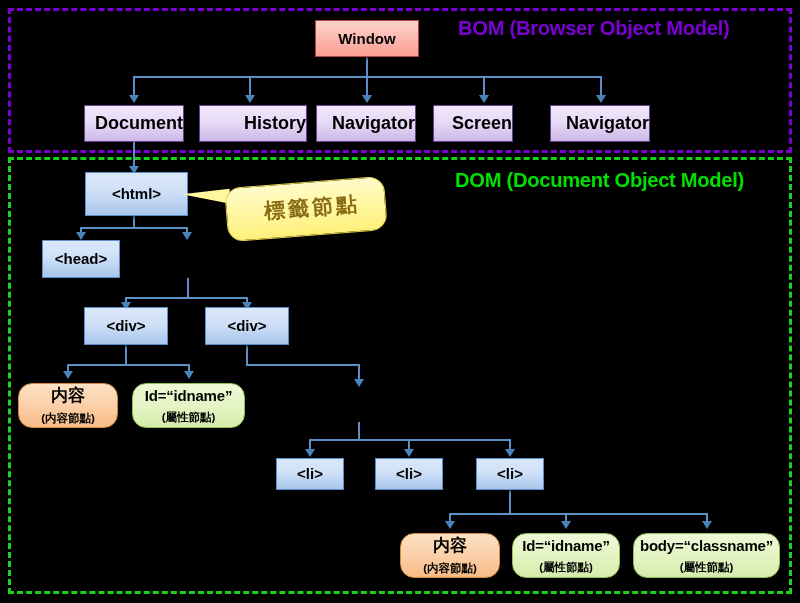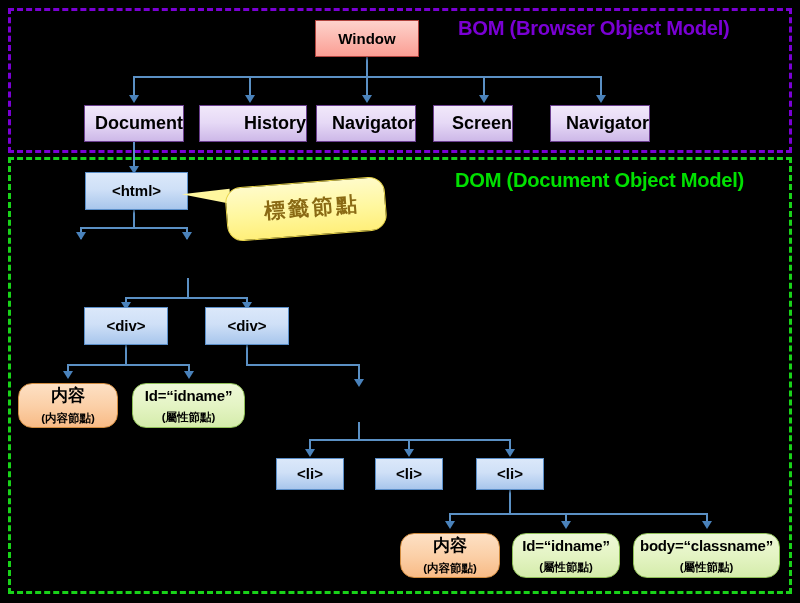--- a/index.html
+++ b/index.html
@@ -159,22 +159,25 @@
 
   <div class="ln vl" style="left:509px;top:490px;height:24px;"></div>
   <div class="ln hl" style="left:449px;top:513px;width:258px;"></div>
   <div class="ln vl" style="left:449px;top:513px;height:12px;"></div>
   <div class="ln vl" style="left:565px;top:513px;height:12px;"></div>
   <div class="ln vl" style="left:706px;top:513px;height:12px;"></div>
   <div class="arw" style="left:445px;top:521px;"></div>
   <div class="arw" style="left:561px;top:521px;"></div>
   <div class="arw" style="left:702px;top:521px;"></div>
 
-  <div class="node tag-box" style="left:85px;top:172px;width:103px;height:38px;">
+  <div class="node tag-box" style="left:85px;top:172px;width:103px;height:44px;">
     <span>&lt;html&gt;</span>
+  </div>
+  <div class="node tag-box" style="left:42px;top:240px;width:78px;height:38px;">
+    <span>&lt;head&gt;</span>
   </div>
   <div class="node tag-box" style="left:84px;top:307px;width:84px;height:38px;">
     <span>&lt;div&gt;</span>
   </div>
   <div class="node tag-box" style="left:205px;top:307px;width:84px;height:38px;">
     <span>&lt;div&gt;</span>
   </div>
   <div class="node tag-box" style="left:276px;top:458px;width:68px;height:32px;">
     <span>&lt;li&gt;</span>
   </div>

